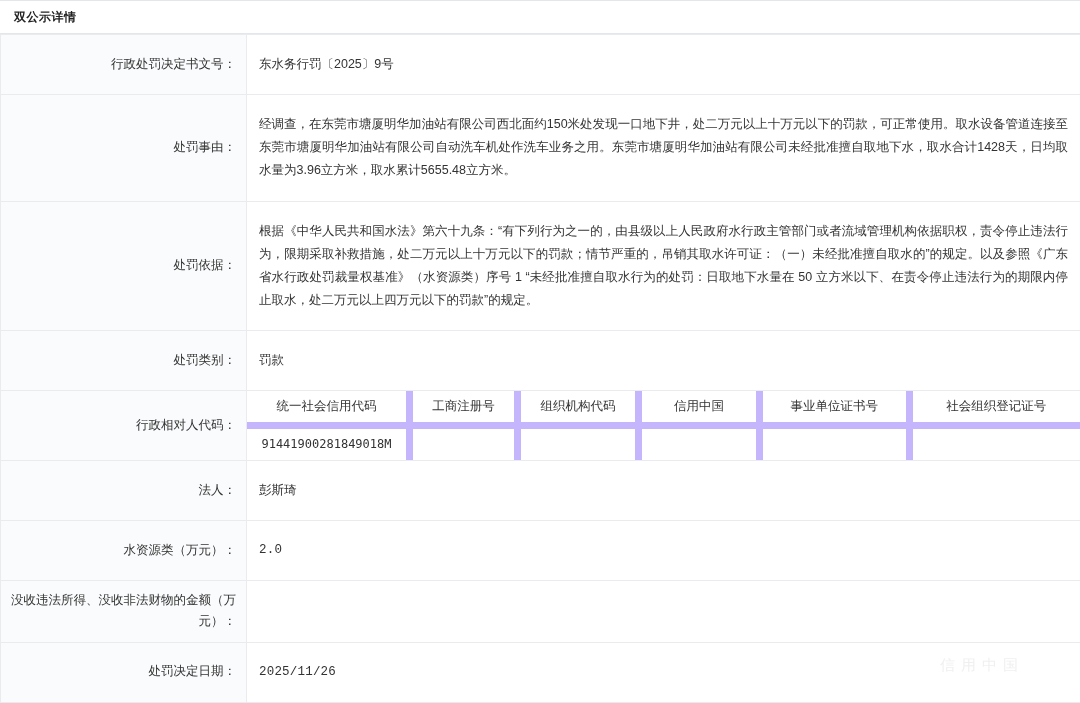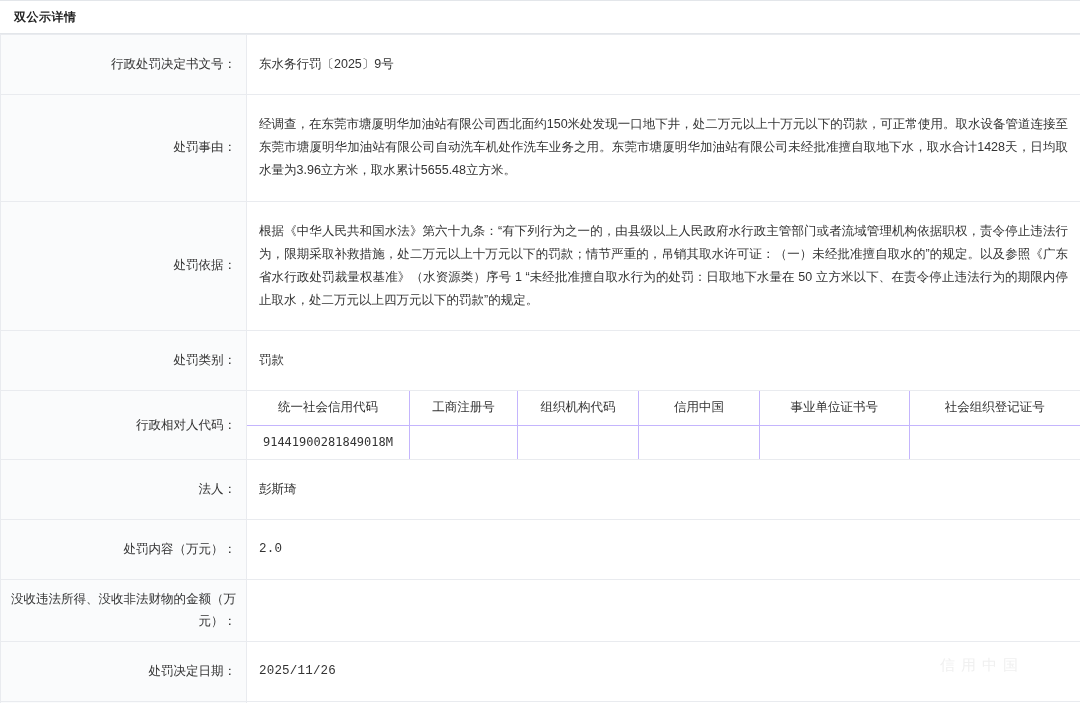--- a/index.html
+++ b/index.html
@@ -66,21 +66,21 @@
     letter-spacing: 0.2px;
   }
   
   td.value.nested { padding: 0; }
   table.codes {
     width: 100%;
     border-collapse: collapse;
     table-layout: fixed;
   }
   table.codes td {
-    border: 1px solid #c4b5fd;
+    border: 7px solid #c4b5fd;
     height: 34px;
     text-align: center;
     font-size: 12.5px;
     color: #333;
     padding: 4px 4px;
   }
   table.codes td.code-val {
     font-family: "DejaVu Sans Mono", "Liberation Mono", monospace;
     font-size: 12px;
   }
@@ -171,21 +171,21 @@
         </td>
       </tr>
 
       <tr>
         <td class="label">法人：</td>
         <td class="value">彭斯琦</td>
       </tr>
 
 
       <tr>
-        <td class="label">处罚内容（万元）：</td>
+        <td class="label">水资源类（万元）：</td>
         <td class="value mono-ish">2.0</td>
       </tr>
 
       <tr>
         <td class="label">没收违法所得、没收非法财物的金额（万元）：</td>
         <td class="value empty-cell"></td>
       </tr>
 
       <tr>
         <td class="label">处罚决定日期：</td>

